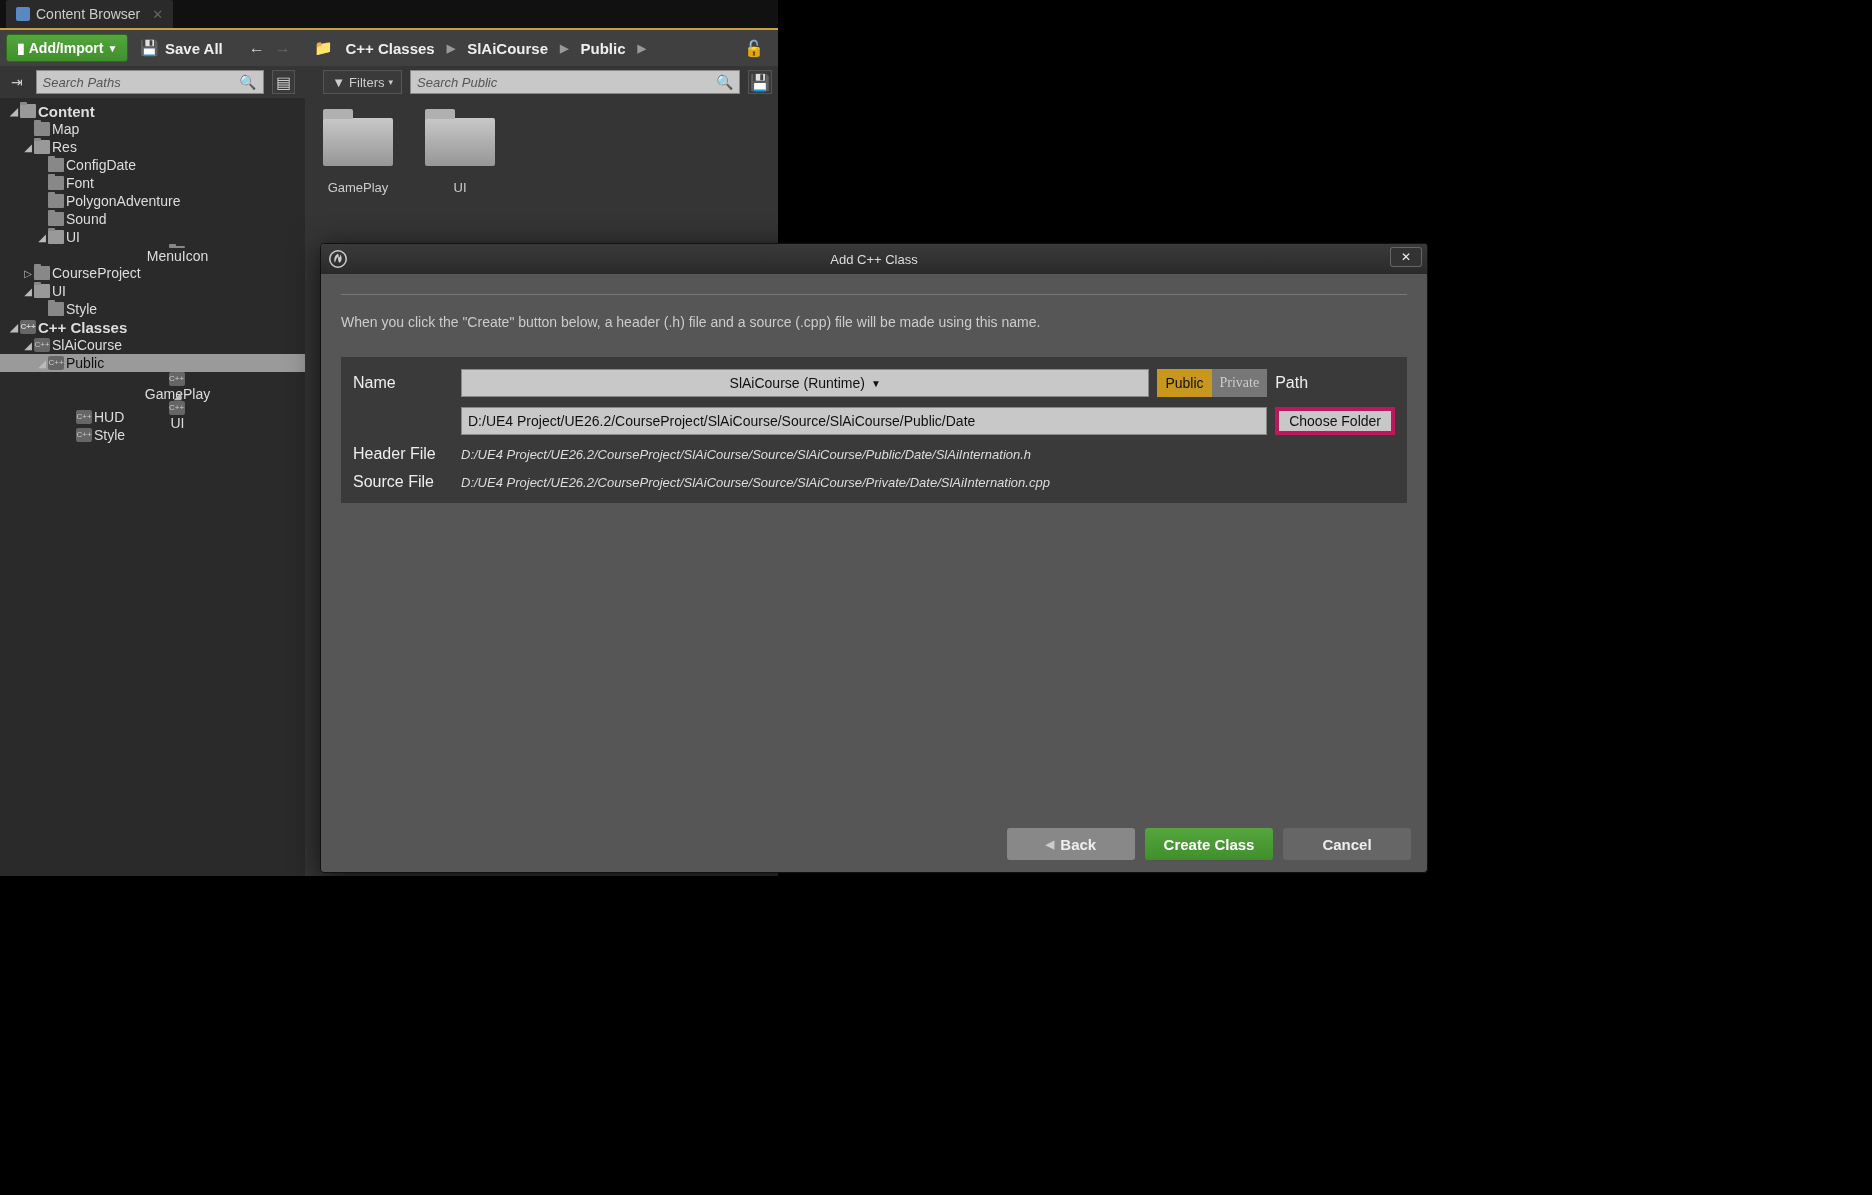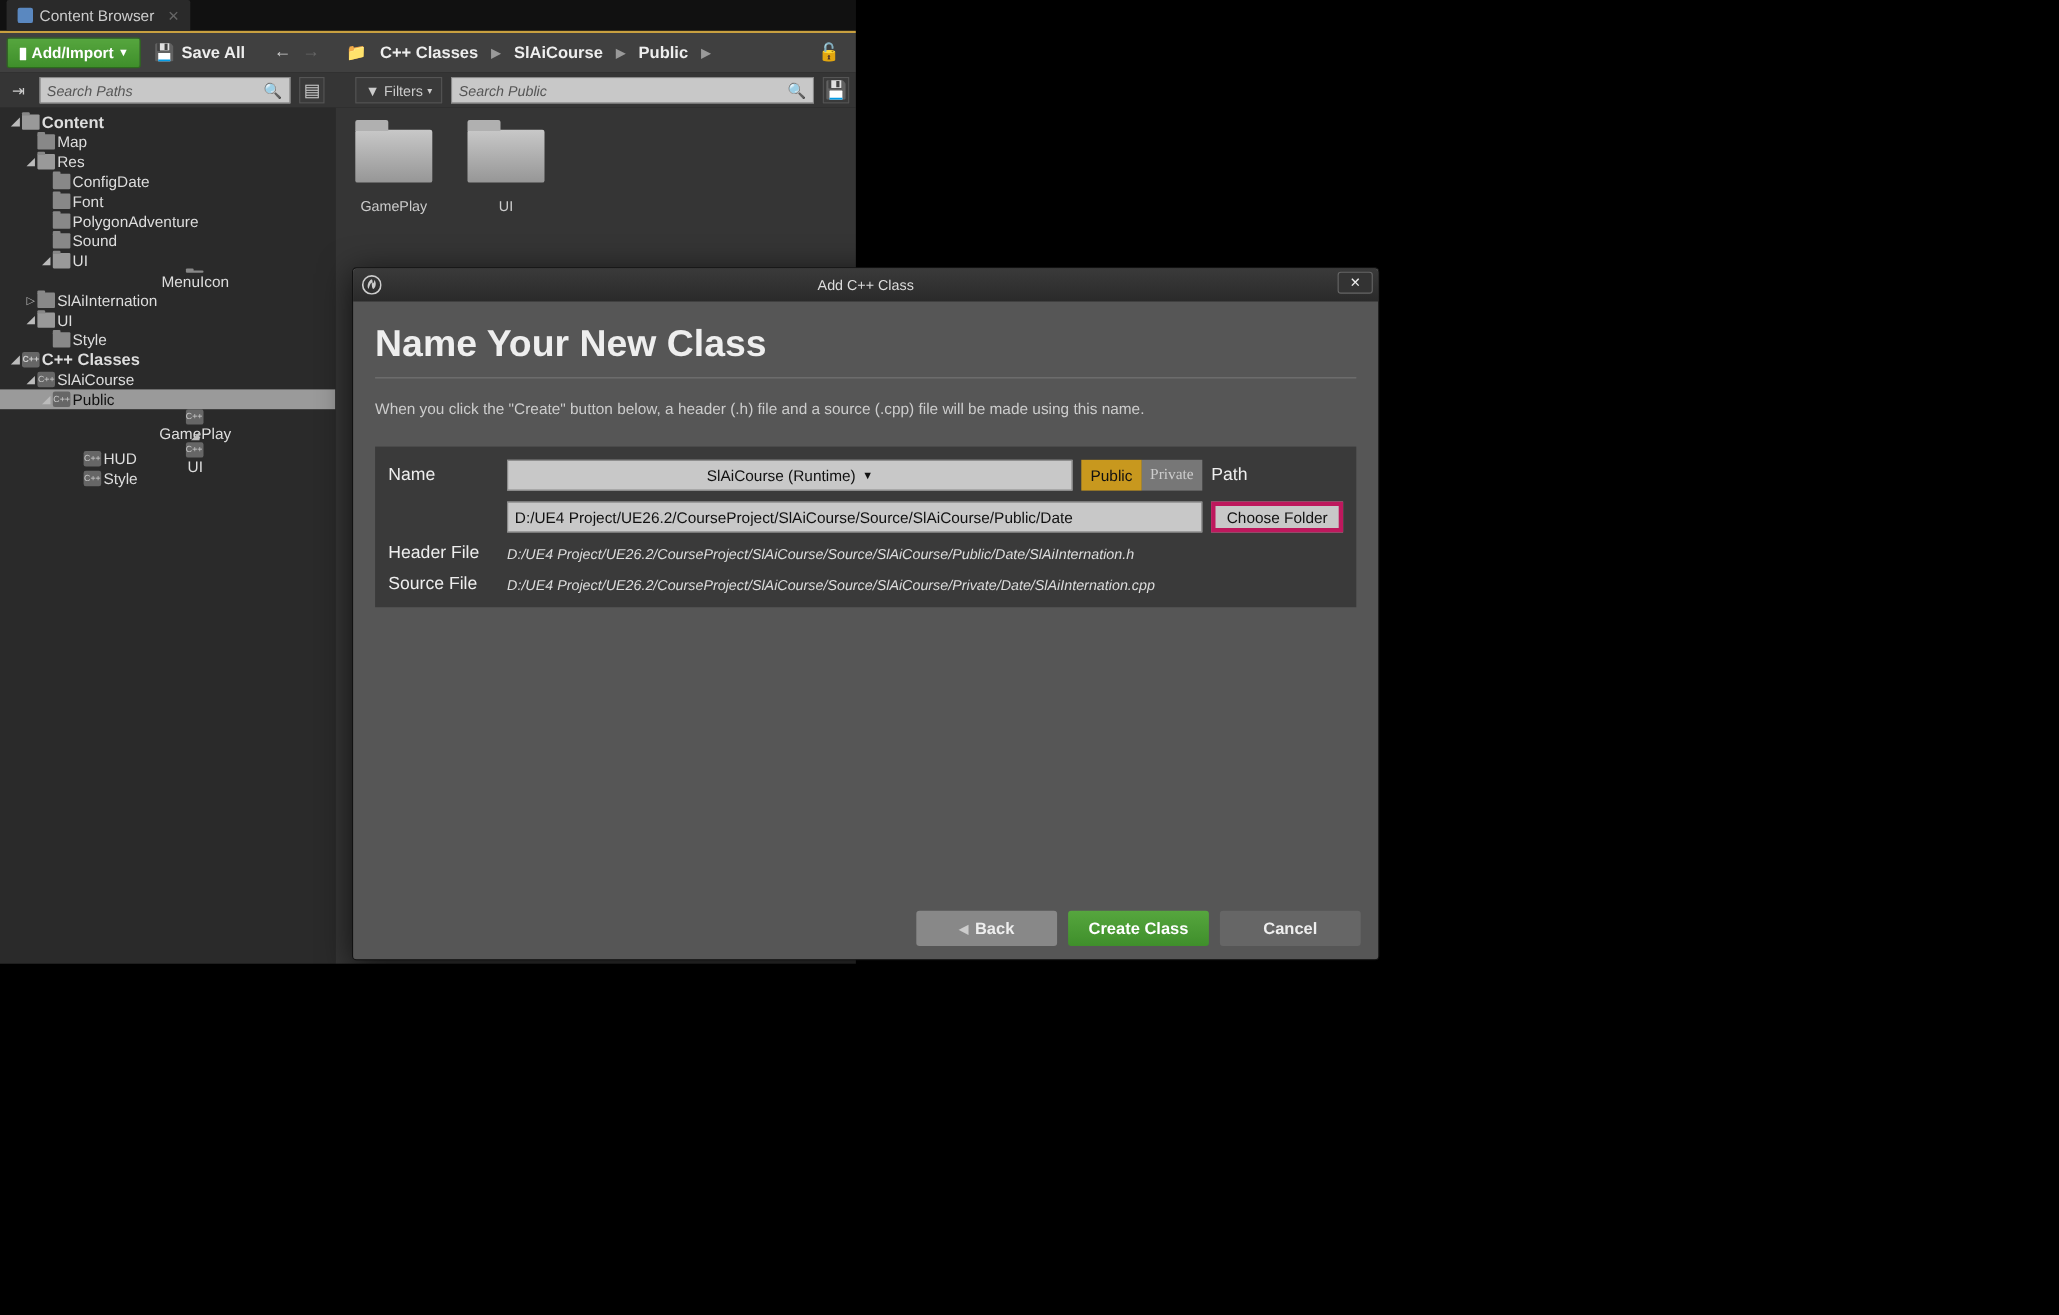--- a/index.html
+++ b/index.html
@@ -54,21 +54,21 @@
 .tree-item.bold { font-weight: bold; font-size: 15px; }
 .ind1 { padding-left: 8px; } .ind2 { padding-left: 22px; } .ind3 { padding-left: 36px; } .ind4 { padding-left: 50px; flex-direction: column; } .ind5 { padding-left: 64px; }
 
 
 .tile { width: 86px; display: flex; flex-direction: column; align-items: center; cursor: pointer; }
 .tile .folder-big { width: 70px; height: 48px; background: linear-gradient(#c8c8c8,#969696); border-radius: 2px; position: relative; }
 .tile .folder-big::before { content:''; position:absolute; top:-9px; left:0; width: 30px; height:10px; background:#b0b0b0; border-radius: 2px 2px 0 0; }
 .tile .label { margin-top: 14px; color: #ccc; font-size: 13px; text-align: center; }
 
 
-.dialog { position: absolute; left: 320px; top: 243px; width: 934px; height: 630px; background: #565656; border: 1px solid #111; border-radius: 4px; box-shadow: 0 6px 30px rgba(0,0,0,.7); display: flex; flex-direction: column; }
+.dialog { position: absolute; left: 320px; top: 243px; width: 1108px; height: 630px; background: #565656; border: 1px solid #111; border-radius: 4px; box-shadow: 0 6px 30px rgba(0,0,0,.7); display: flex; flex-direction: column; }
 .dlg-title { height: 30px; background: linear-gradient(#3a3a3a,#2a2a2a); display: flex; align-items: center; color: #ddd; font-size: 13px; position: relative; border-radius: 4px 4px 0 0;}
 .dlg-title .ue-logo { width: 22px; height: 22px; margin-left: 6px; display: flex; align-items: center; justify-content: center; }
 .dlg-title .ttl { position: absolute; left: 50%; transform: translateX(-50%); }
 .dlg-close { position: absolute; right: 6px; top: 4px; width: 30px; height: 18px; background: #333; color: #eee; display: flex; align-items: center; justify-content: center; border-radius: 2px; cursor: pointer; font-size: 12px; box-shadow: 0 0 0 1px #666;}
 .dlg-body { flex: 1; padding: 20px 20px 10px 20px; color: #ddd; display: flex; flex-direction: column; }
 .dlg-heading { font-size: 34px; font-weight: bold; color: #eee; margin-bottom: 10px; }
 .dlg-hr { height: 1px; background: #777; margin-bottom: 16px; }
 .dlg-desc { font-size: 14px; color: #ccc; line-height: 22px; margin-bottom: 24px; }
 .form-panel { background: #3a3a3a; padding: 12px; display: grid; grid-template-columns: 100px 1fr auto auto; gap: 10px 8px; align-items: center; }
 .form-label { color: #eee; font-size: 16px; }
@@ -192,21 +192,21 @@
           <span>UI</span>
         </div>
       <div class="tree-item ind4">
           <span class="exp"></span>
           <span class="fold-icon folder"></span>
           <span>MenuIcon</span>
         </div>
       <div class="tree-item ind2">
           <span class="exp">▷</span>
           <span class="fold-icon folder"></span>
-          <span>SlAiInternation</span>
+          <span>CourseProject</span>
         </div>
       <div class="tree-item ind2">
           <span class="exp">◢</span>
           <span class="fold-icon folder open"></span>
           <span>UI</span>
         </div>
       <div class="tree-item ind3">
           <span class="exp"></span>
           <span class="fold-icon folder"></span>
           <span>Style</span>
@@ -266,21 +266,20 @@
     <span class="ue-logo">
       <svg class="ue" viewBox="0 0 24 24">
           <circle cx="12" cy="12" r="11" fill="none" stroke="#ccc" stroke-width="2"></circle>
           <path d="M12 5 C7 7 6 14 8 17 C9 14 10 10 12 9 C12 12 12 16 14 17 C17 15 18 9 15 6 C15 9 14 10 13 10 C13 8 13 6 12 5 Z" fill="#ccc"></path>
         </svg>
     </span>
     <span class="ttl">Add C++ Class</span>
     <div class="dlg-close">✕</div>
   </div>
   <div class="dlg-body">
-    <div class="dlg-heading">Name Your New Class</div>
     <div class="dlg-hr"></div>
     <div class="dlg-desc">
       <div>When you click the "Create" button below, a header (.h) file and a source (.cpp) file will be made using this name.</div>
     </div>
 
     <div class="form-panel">
       <div class="form-label">Name</div>
       <div class="module-sel">
         <span>SlAiCourse (Runtime)</span>
         <span class="caret">▼</span>

